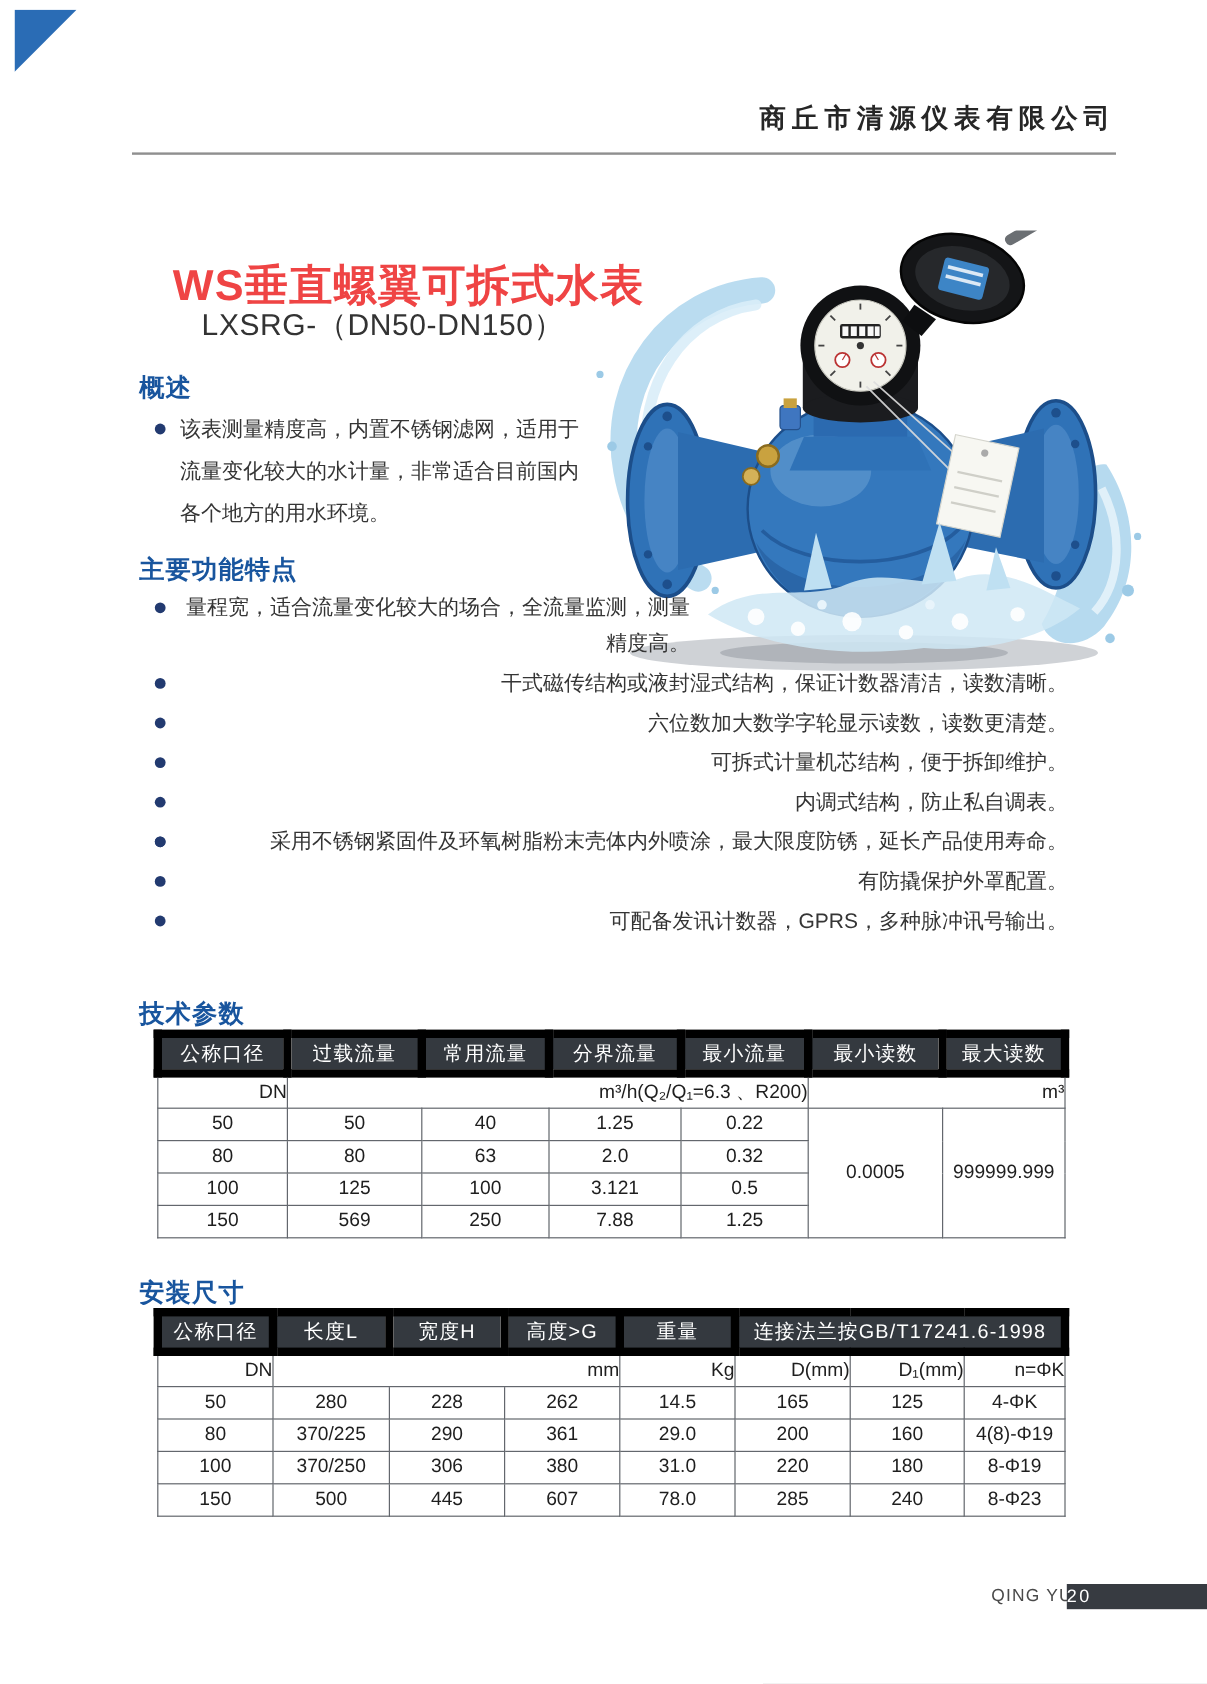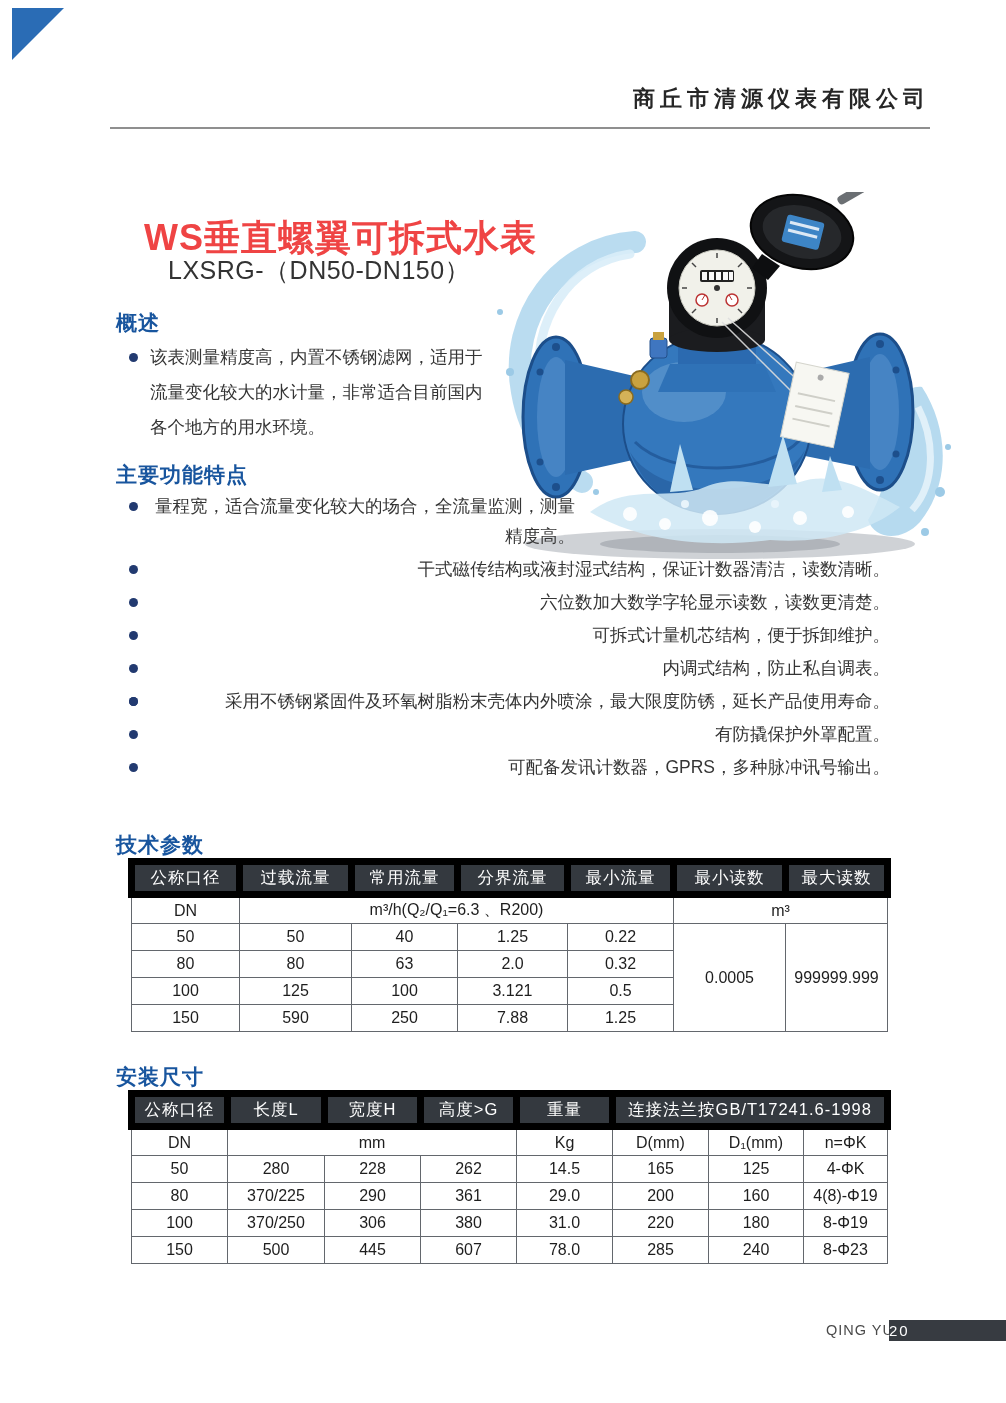--- a/index.html
+++ b/index.html
@@ -40,21 +40,21 @@
   
   table.tbl { position:absolute; left:128px; border-collapse:collapse; table-layout:fixed;
     font-size:16px; color:#1e1e1e; }
   .tech-tbl { top:858px; }
   .dims-tbl { top:1090px; }
   table.tbl th, table.tbl td { border:1px solid #63676d; text-align:center; padding:0;
     overflow:hidden; white-space:nowrap; }
   table.tbl thead th { background:#34393f; color:#fff; font-weight:500; height:33px;
     font-size:16.5px; letter-spacing:1px; border:7px solid #000000; }
   table.tbl tbody td { height:27px; background:#fff; }
-  table.tbl tr.unit td { height:29px; }
+  table.tbl tr.unit td { height:29px;text-align:right; }
   
   .product-art { position:absolute; left:470px; top:192px; }
   
   .brand { position:absolute; left:826px; top:1322px; font-size:14.5px; color:#4a4a4a;
     letter-spacing:1px; font-weight:500; }
   .pagebar { position:absolute; left:889px; top:1320px; width:117px; height:21px;
     background:#373b41; color:#fff; font-size:15px; line-height:21px; padding-left:0; letter-spacing:2px; }
 </style>
 </head>
 <body>
@@ -256,21 +256,21 @@
       </tr>
       <tr>
         <td>100</td>
         <td>125</td>
         <td>100</td>
         <td>3.121</td>
         <td>0.5</td>
       </tr>
       <tr>
         <td>150</td>
-        <td>590</td>
+        <td>569</td>
         <td>250</td>
         <td>7.88</td>
         <td>1.25</td>
       </tr>
     </tbody>
   </table>
 
   <h2 class="sec dims-h">安装尺寸</h2>
   <table class="tbl dims-tbl">
     <colgroup>

